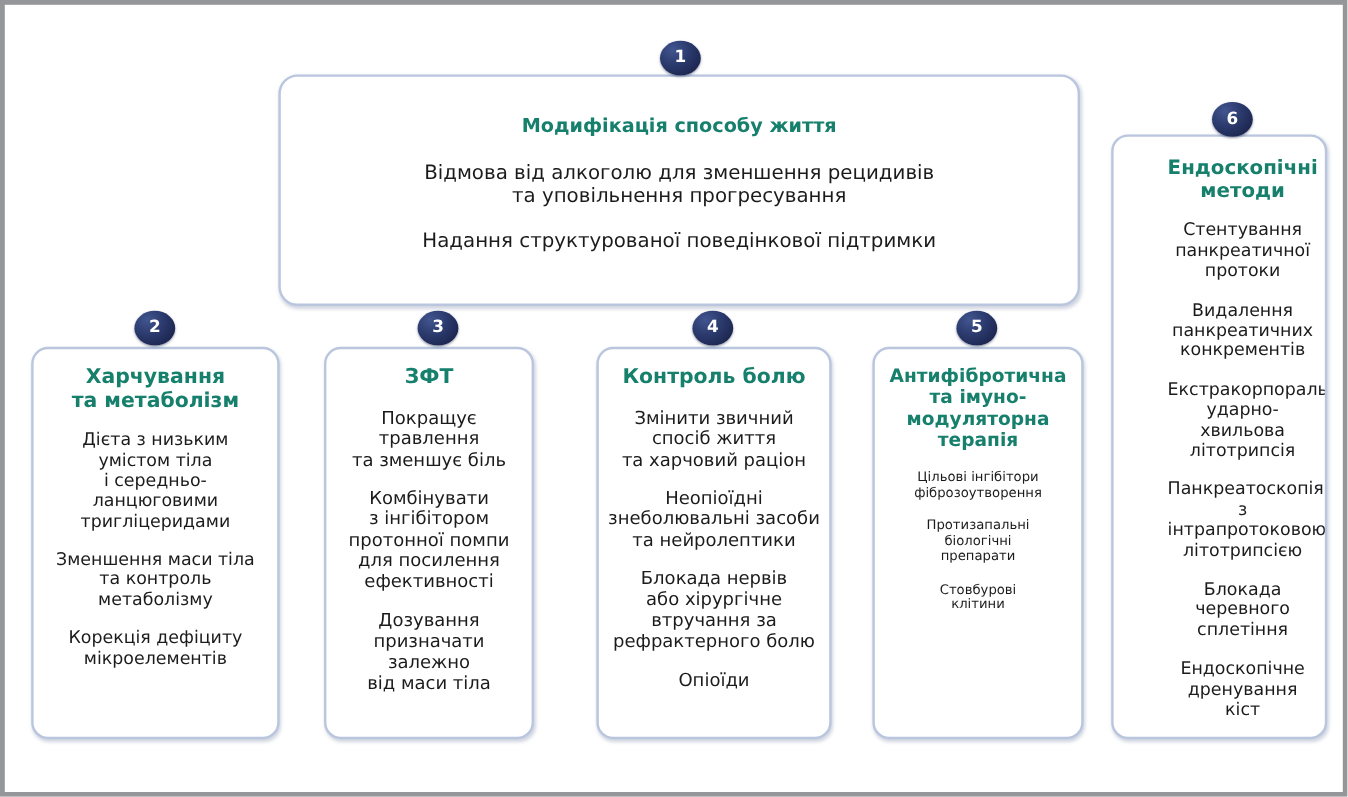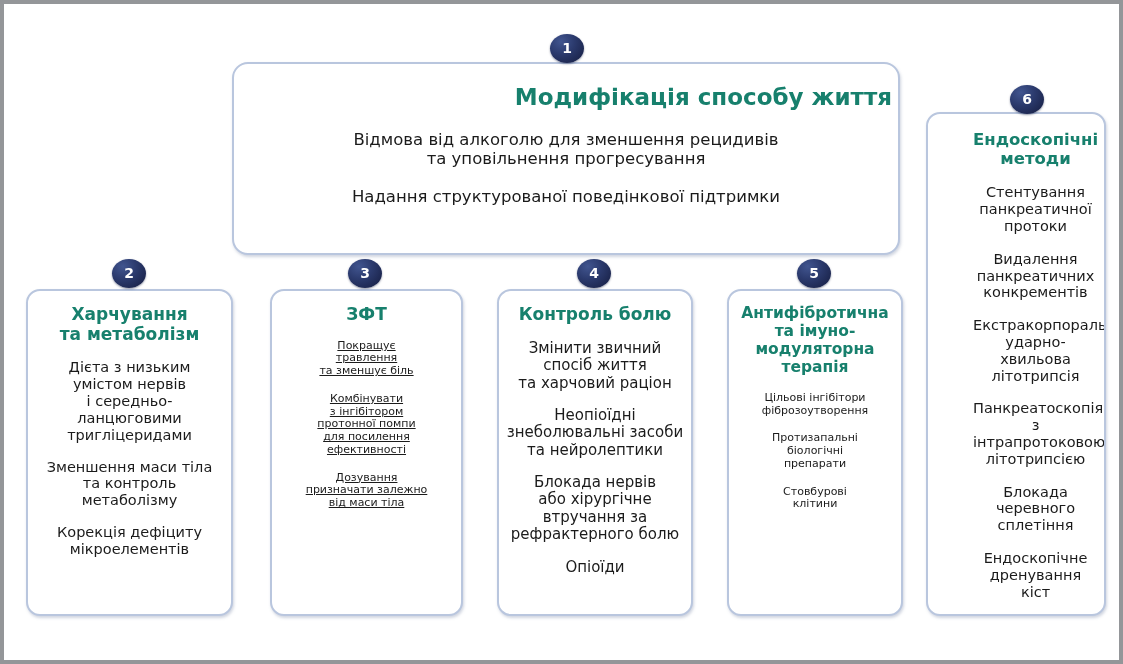--- a/index.html
+++ b/index.html
@@ -50,35 +50,34 @@
 
   
   #card-1 {
     left: 228px;
     top: 58px;
     width: 668px;
     height: 193px;
     border-radius: 16px;
   }
   #card-1 .card-title {
-    font-size: 23px;
-    margin-top: 20px;
-    text-align: right;
+    font-size: 16px;
+    margin-top: 32px;
   }
   #card-1 .card-item {
     font-size: 16.5px;
     margin-top: 19px;
   }
   #card-1 .card-item:first-of-type { margin-top: 19px; }
 
   
   .row-card { top: 285px; height: 327px; }
 
   #card-2 { left: 22px;  width: 207px; }
-  #card-3 { left: 266px; width: 193px; }
+  #card-3 { left: 266px; width: 175px; }
   #card-4 { left: 493px; width: 196px; }
   #card-5 { left: 723px; width: 176px; }
   #card-6 { left: 922px; top: 108px; width: 180px; height: 504px; padding-left: 39px; }
 
   .row-card .card-title,
   #card-6 .card-title {
     font-size: 16.5px;
     margin-top: 14px;
   }
   .row-card .card-item,
@@ -87,21 +86,21 @@
     margin-top: 15px;
   }
 
   #card-2 .card-title { font-size: 17px; }
   #card-3 .card-title { font-size: 17px; }
   #card-4 .card-title { font-size: 17px; }
   #card-5 .card-title { font-size: 15.5px; }
   #card-6 .card-title { font-size: 16.5px; }
 
   #card-2 .card-item { font-size: 14.5px; }
-  #card-3 .card-item { font-size: 11px; text-decoration: underline; }
+  #card-3 .card-item { font-size: 15px; }
   #card-4 .card-item { font-size: 15px; }
   #card-5 .card-item { font-size: 11px; }
   #card-6 .card-item { font-size: 14.5px; }
 
   #card-6 .card-title { margin-top: 16px; }
   #card-6 .card-item  { margin-top: 16px; }
 
   .inner {
     padding: 0 6px;
   }
@@ -140,21 +139,21 @@
       <div class="card-item">Надання структурованої поведінкової підтримки</div>
     </div>
   </div>
   <div class="badge" id="badge-1">1</div>
 
   <div class="card row-card" id="card-2">
     <div class="inner">
       <div class="card-title">Харчування
 та метаболізм</div>
       <div class="card-item">Дієта з низьким
-умістом нервів
+умістом тіла
 і середньо-
 ланцюговими
 тригліцеридами</div>
       <div class="card-item">Зменшення маси тіла
 та контроль
 метаболізму</div>
       <div class="card-item">Корекція дефіциту
 мікроелементів</div>
     </div>
   </div>

